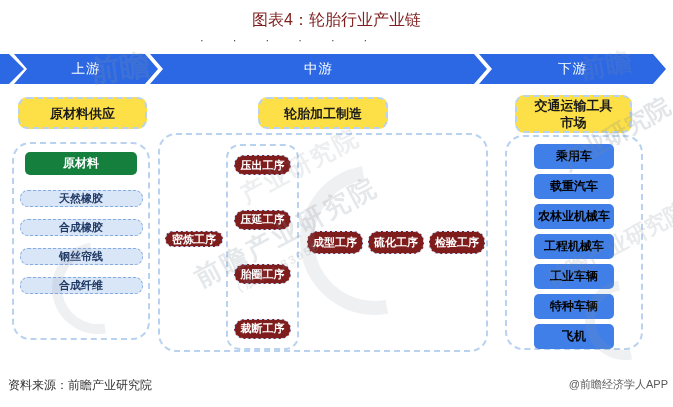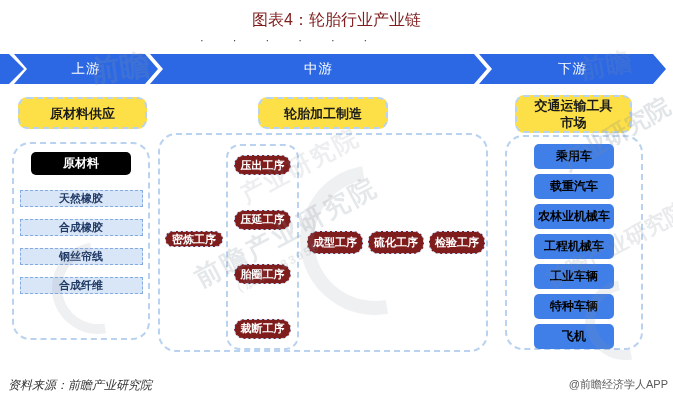--- a/index.html
+++ b/index.html
@@ -68,28 +68,28 @@
     background: transparent;
   }
   .cont-up   { left: 12px;  top: 142px; width: 138px; height: 198px;
                display: flex; flex-direction: column; align-items: center; padding-top: 8px; }
   .cont-mid  { left: 158px; top: 133px; width: 330px; height: 219px; }
   .cont-down { left: 505px; top: 135px; width: 138px; height: 215px;
                display: flex; flex-direction: column; align-items: center; padding-top: 7px; gap: 5px; }
 
   
   .highlight-box {
-    width: 100px; height: 23px; border-radius: 5px;
-    background: #000000; color: #ffffff;
+    width: 112px; height: 23px; border-radius: 5px;
+    background: #15803d; color: #ffffff;
     font-size: 12px; font-weight: bold;
     display: flex; align-items: center; justify-content: center;
     margin-bottom: 15px; flex-shrink: 0;
   }
   .up-item {
-    width: 123px; height: 17px; border-radius: 0;
+    width: 123px; height: 17px; border-radius: 8px;
     background: #d9e6f7; border: 1px dashed #84abe2;
     color: #1f3864; font-size: 11px; font-weight: bold;
     display: flex; align-items: center; justify-content: center;
     margin-bottom: 12px; flex-shrink: 0;
   }
 
   
   .step {
     position: absolute;
     background: #7f1d1d; border: 1px dashed #c3d8f5; border-radius: 10px;
@@ -112,21 +112,21 @@
   
   .down-item {
     width: 80px; height: 25px; border-radius: 5px;
     background: #417fe8; color: #000000;
     font-size: 12px; font-weight: bold;
     display: flex; align-items: center; justify-content: center;
     flex-shrink: 0; white-space: nowrap;
   }
 
   
-  .src    { position: absolute; left: 8px;  top: 377px; font-size: 12px; color: #333333; font-style: italic; }
+  .src    { position: absolute; left: 8px;  top: 377px; font-size: 12px; color: #333333; }
   .credit { position: absolute; right: 5px; top: 377px; font-size: 11px; color: #595959; }
 
   
   .wm { position: absolute; pointer-events: none; white-space: nowrap; font-weight: bold; z-index: 6; }
   .wm-a { left: 185px; top: 215px; font-size: 26px; color: rgba(125,138,152,0.20);
           transform: rotate(-28deg); letter-spacing: 3px; }
   .wm-a2 { left: 225px; top: 255px; font-size: 12px; color: rgba(125,138,152,0.18);
            transform: rotate(-28deg); letter-spacing: 2px; }
   .wm-b { left: 90px; top: 48px; font-size: 30px; color: rgba(135,148,160,0.20);
           transform: rotate(-8deg); }

